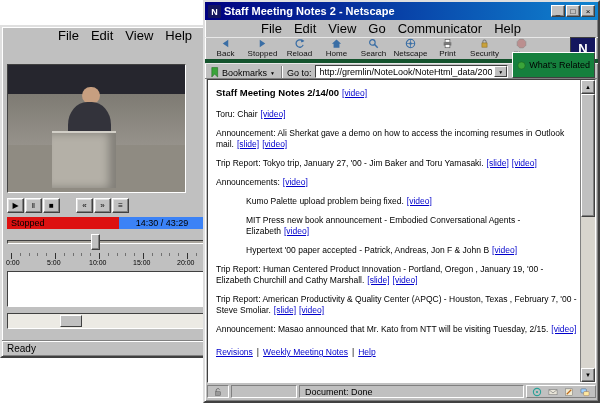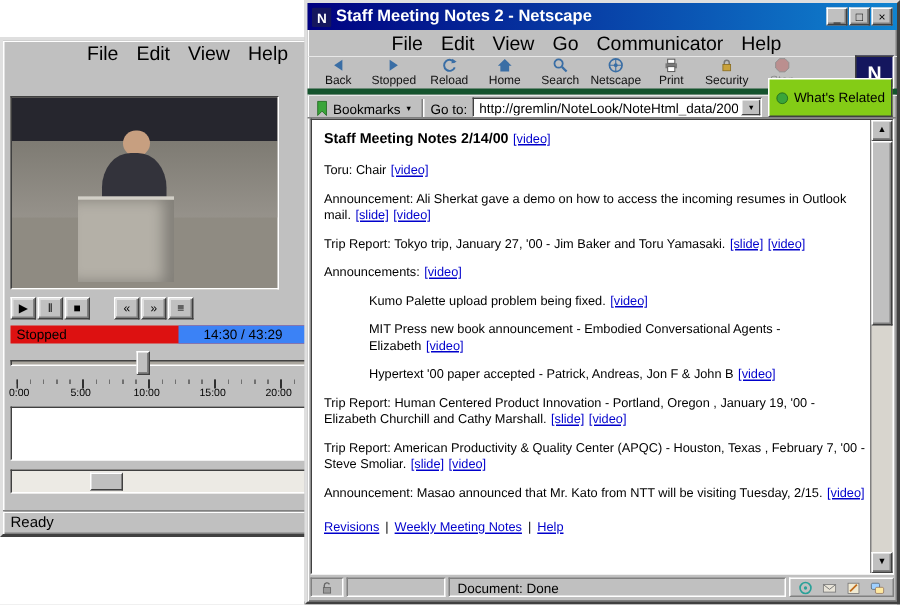--- a/index.html
+++ b/index.html
@@ -62,21 +62,21 @@
   .tspacer { flex: 1; }
   .nlogo { width: 26px; height: 22px; align-self: center; background: #14165e; color: #ffffff; font-weight: bold; font-size: 13px; display: flex; align-items: center; justify-content: center; border: 1px solid; border-color: #404040 #ffffff #ffffff #404040; }
 
   .bookmarkbar { height: 16px; display: flex; align-items: flex-end; gap: 4px; padding: 0 3px; font-size: 9px; border-bottom: 1px solid #808080; box-shadow: inset 0 1px 0 #e8e8e8; color: #000; }
   .bm-btn { display: flex; align-items: center; gap: 3px; padding: 0 2px; }
   .mini-arrow { font-size: 5px; }
   .divider { width: 2px; height: 12px; border-left: 1px solid #808080; border-right: 1px solid #ffffff; }
   .urlfield { flex: 1; height: 13px; background: #ffffff; border: 1px solid; border-color: #404040 #ffffff #ffffff #404040; display: flex; align-items: center; gap: 2px; font-size: 9px; padding-left: 3px; overflow: hidden; white-space: nowrap; }
   .urltext { overflow: hidden; flex: 1; }
   .url-drop { width: 13px; height: 11px; flex: 0 0 13px; background: #c0c0c0; border: 1px solid; border-color: #ffffff #404040 #404040 #ffffff; font-size: 5px; display: flex; align-items: center; justify-content: center; }
-  .wr-btn { display: flex; align-items: center; gap: 3px; height: 13px; padding: 12px 4px; background: #84cc16; border: 1px solid; border-color: #ffffff #404040 #404040 #ffffff; font-size: 9px; white-space: nowrap; }
+  .wr-btn { display: flex; align-items: center; gap: 3px; height: 13px; padding: 12px 4px; background: #15803d; border: 1px solid; border-color: #ffffff #404040 #404040 #ffffff; font-size: 9px; white-space: nowrap; }
 
   .content { position: absolute; top: 77px; left: 2px; right: 2px; bottom: 18px; background: #ffffff; border: 1px solid; border-color: #404040 #ffffff #ffffff #404040; display: flex; }
   .page { flex: 1; padding: 7px 3px 0 8px; font-size: 8.5px; line-height: 11px; color: #000; overflow: hidden; }
   .note { margin: 0 0 8px 0; }
   .title-line { font-size: 9.5px; font-weight: bold; margin-bottom: 10px; }
   .title-line .lnk { font-weight: normal; font-size: 8.5px; }
   .indent { margin-left: 30px; }
   .lnk { color: #0000cc; text-decoration: underline; cursor: pointer; }
   .note .lnk { margin-left: 3px; }
   .footer { margin-top: 12px; }

